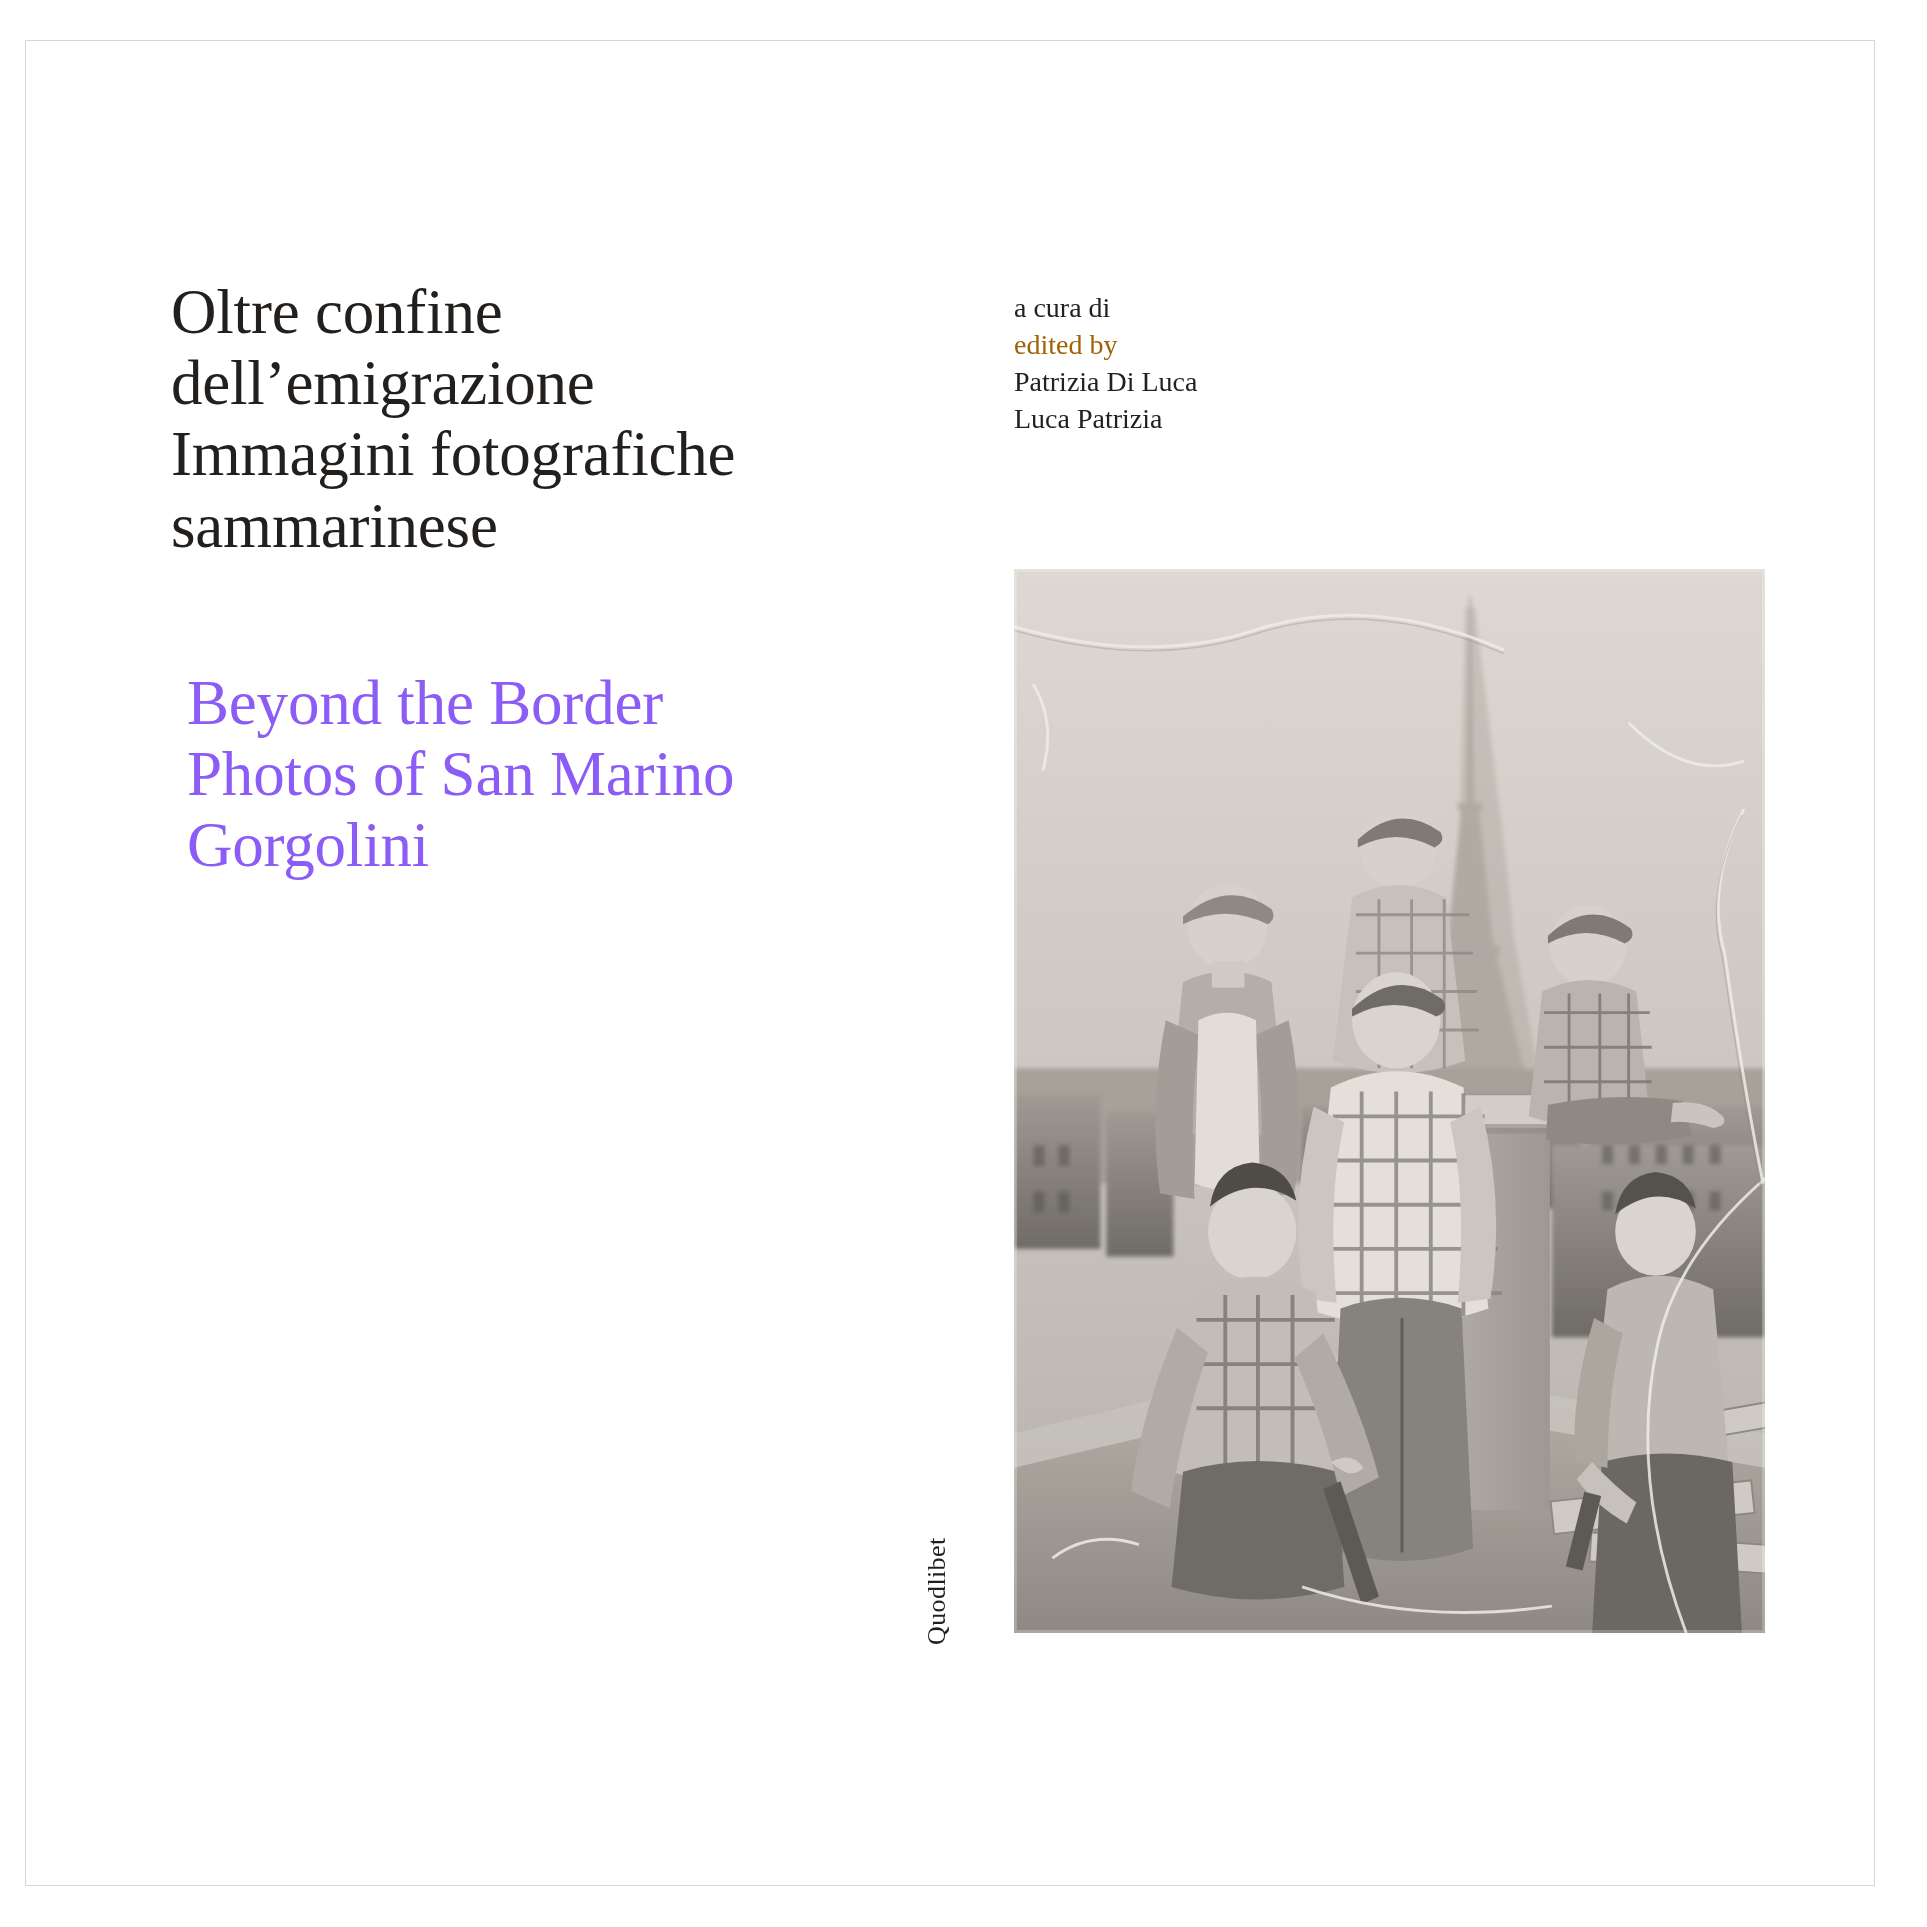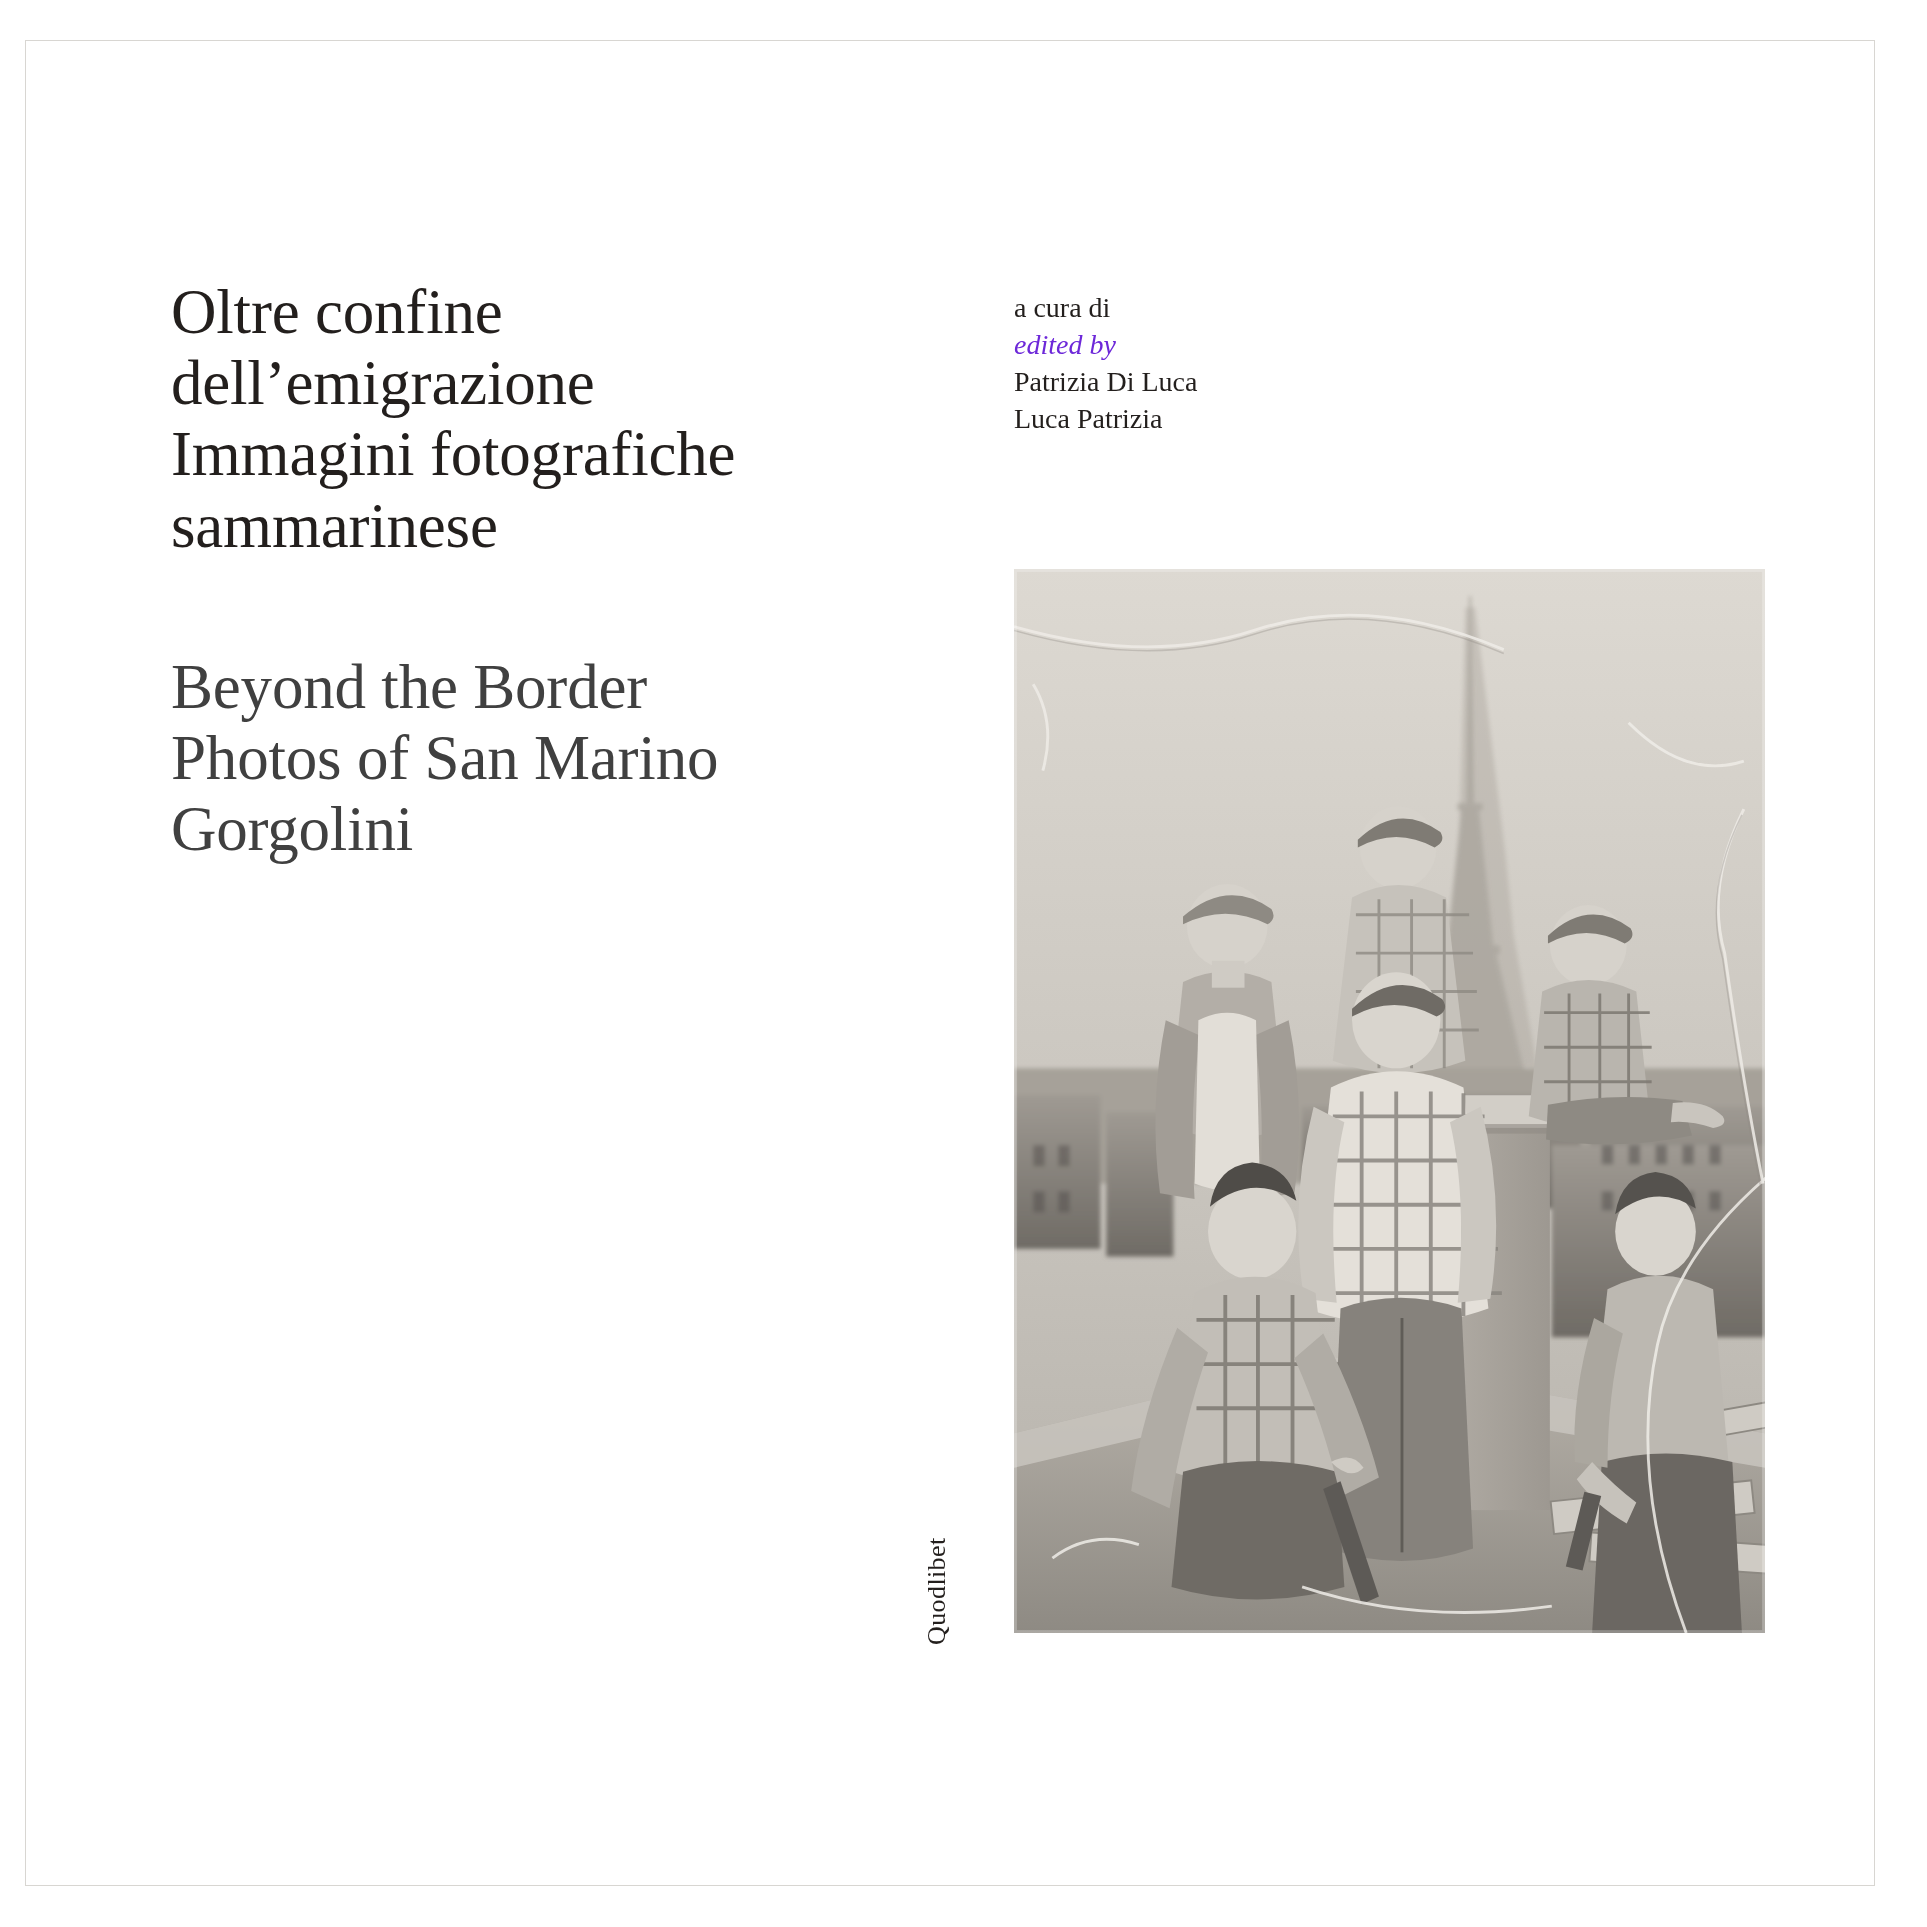--- a/index.html
+++ b/index.html
@@ -41,44 +41,44 @@
   }
   .title-it {
     color: #231f1d;
     font-size: 63px;
     line-height: 1.13;
     letter-spacing: -0.2px;
     font-weight: 400;
     margin: 0;
   }
   .title-en {
-    color: #404040;
+    color: #8b5cf6;
     font-size: 63px;
     line-height: 1.13;
     letter-spacing: -0.2px;
     font-weight: 400;
-    margin: 0;
+    margin: 16px;
     padding-top: 90px;
   }
   .title-line { display: block; white-space: nowrap; }
 
   
   .editors {
     position: absolute;
     left: 1014px;
     top: 290px;
     width: 500px;
   }
   .editors .line {
     font-size: 28px;
     line-height: 1.32;
     color: #231f1d;
     white-space: nowrap;
   }
-  .editors .line.accent { color: #6d28d9; font-style: italic; }
+  .editors .line.accent { color: #a16207; }
 
   
   .publisher {
     position: absolute;
     left: 893px;
     top: 1484px;
     width: 38px;
     height: 163px;
   }
   .publisher span {

